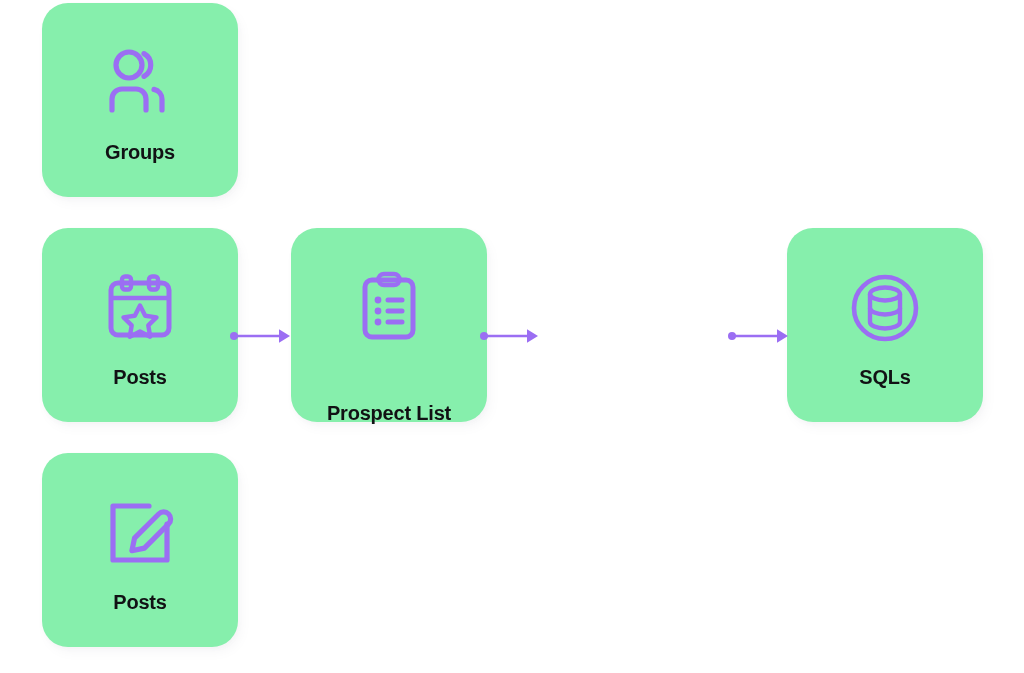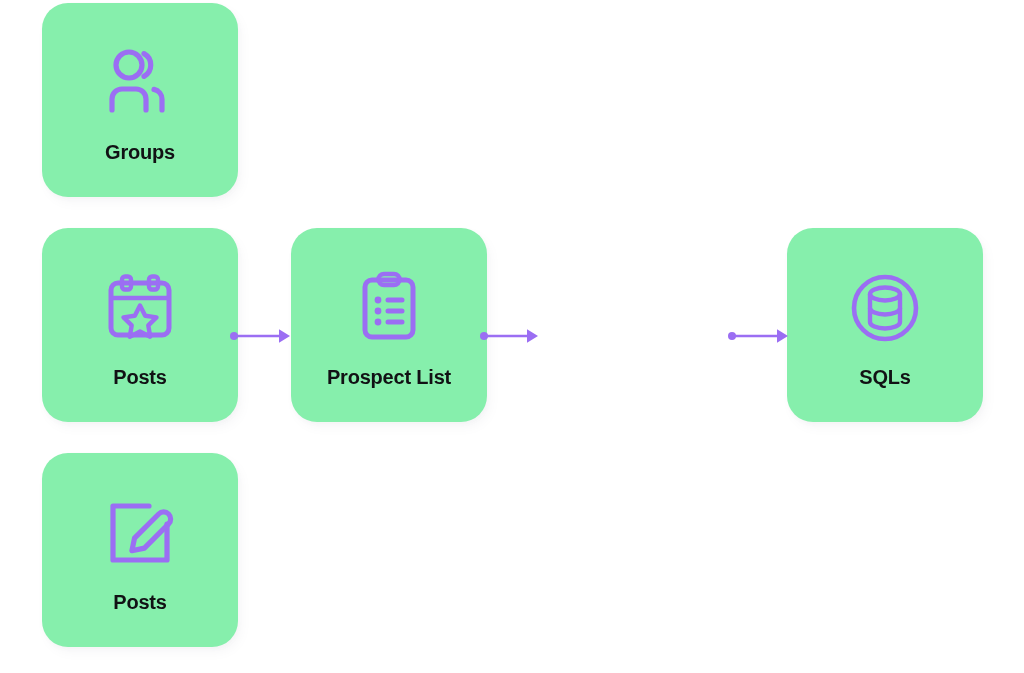--- a/index.html
+++ b/index.html
@@ -55,21 +55,21 @@
     color: #111114;
     letter-spacing: -0.2px;
     text-align: center;
     line-height: 1.1;
     white-space: nowrap;
   }
 
   
   #card-groups        { left: 42px;  top: 3px;   }
   #card-events        { left: 42px;  top: 228px; }
-  #card-prospect-list { left: 291px; top: 228px; }
+  #card-prospect-list { left: 291px; top: 228px; gap: 36px; }
   #card-outreach      { left: 537px; top: 228px; }
   #card-sqls          { left: 787px; top: 228px; }
   #card-posts         { left: 42px;  top: 453px; }
 
   
   .arrow {
     position: absolute;
     height: 24px;
     top: 324px;
   }

